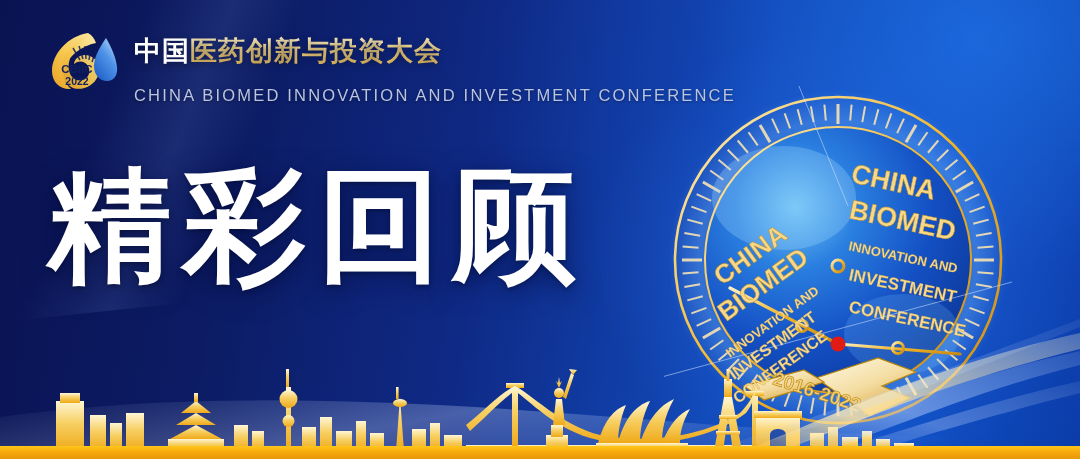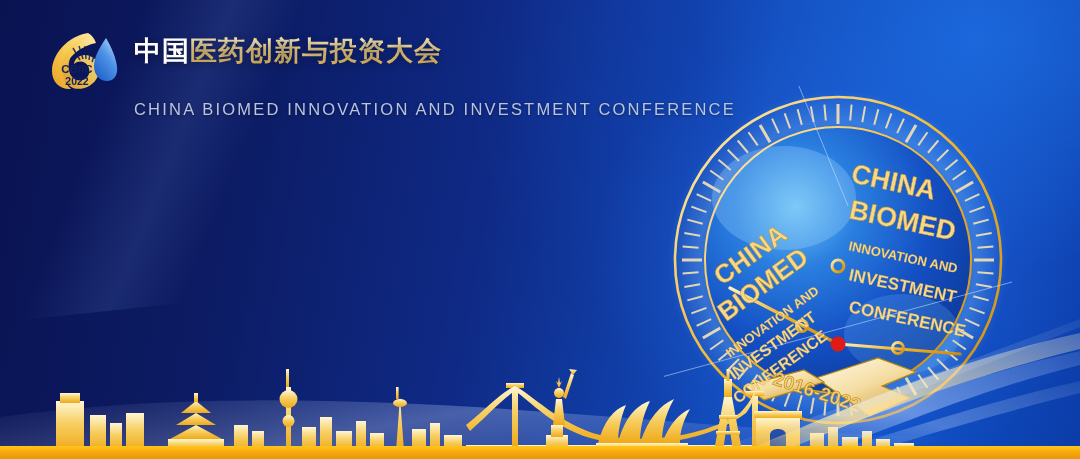--- a/index.html
+++ b/index.html
@@ -33,21 +33,21 @@
     font-family:"DejaVu Sans","Liberation Sans",sans-serif;
   }
   #title-cn .w{color:#ffffff;text-shadow:0 2px 7px rgba(0,0,0,.45);}
   #title-cn .g{
     color:#f6dfa0;
     background:linear-gradient(180deg,#fdf3cf 0%,#f3d487 48%,#e8bd5c 100%);
     -webkit-background-clip:text;background-clip:text;-webkit-text-fill-color:transparent;
     text-shadow:0 2px 7px rgba(0,0,0,.35);
   }
   #title-en{
-    margin-top:26px;font-size:16.5px;letter-spacing:2.2px;white-space:nowrap;
+    margin-top:12px;font-size:16.5px;letter-spacing:2.2px;white-space:nowrap;
     color:#b9c4de;font-weight:400;
     font-family:"Liberation Sans","DejaVu Sans",sans-serif;
     text-shadow:0 1px 3px rgba(0,0,0,.4);
   }
 
   
   #headline{
     position:absolute;left:48px;top:161px;
     font-family:"DejaVu Sans","Liberation Sans",sans-serif;
     font-size:123px;line-height:130px;font-weight:bold;color:#ffffff;
@@ -111,20 +111,21 @@
     </div>
 
     <div id="title-block">
       <div id="title-cn">
         <span class="w">中国</span><span class="g">医药创新与投资大会</span>
       </div>
       <div id="title-en">CHINA BIOMED INNOVATION AND INVESTMENT CONFERENCE</div>
     </div>
   </div>
 
+  <div id="headline">精彩回顾</div>
 
   <div id="medallion">
     <svg id="med-svg" viewBox="0 0 348 348" aria-hidden="true">
       <defs>
         <radialGradient id="globeG" cx="0.34" cy="0.30" r="0.82">
           <stop offset="0%" stop-color="#6fc3f5"></stop>
           <stop offset="28%" stop-color="#2a7fe0"></stop>
           <stop offset="62%" stop-color="#1450c4"></stop>
           <stop offset="100%" stop-color="#0b3594"></stop>
         </radialGradient>

